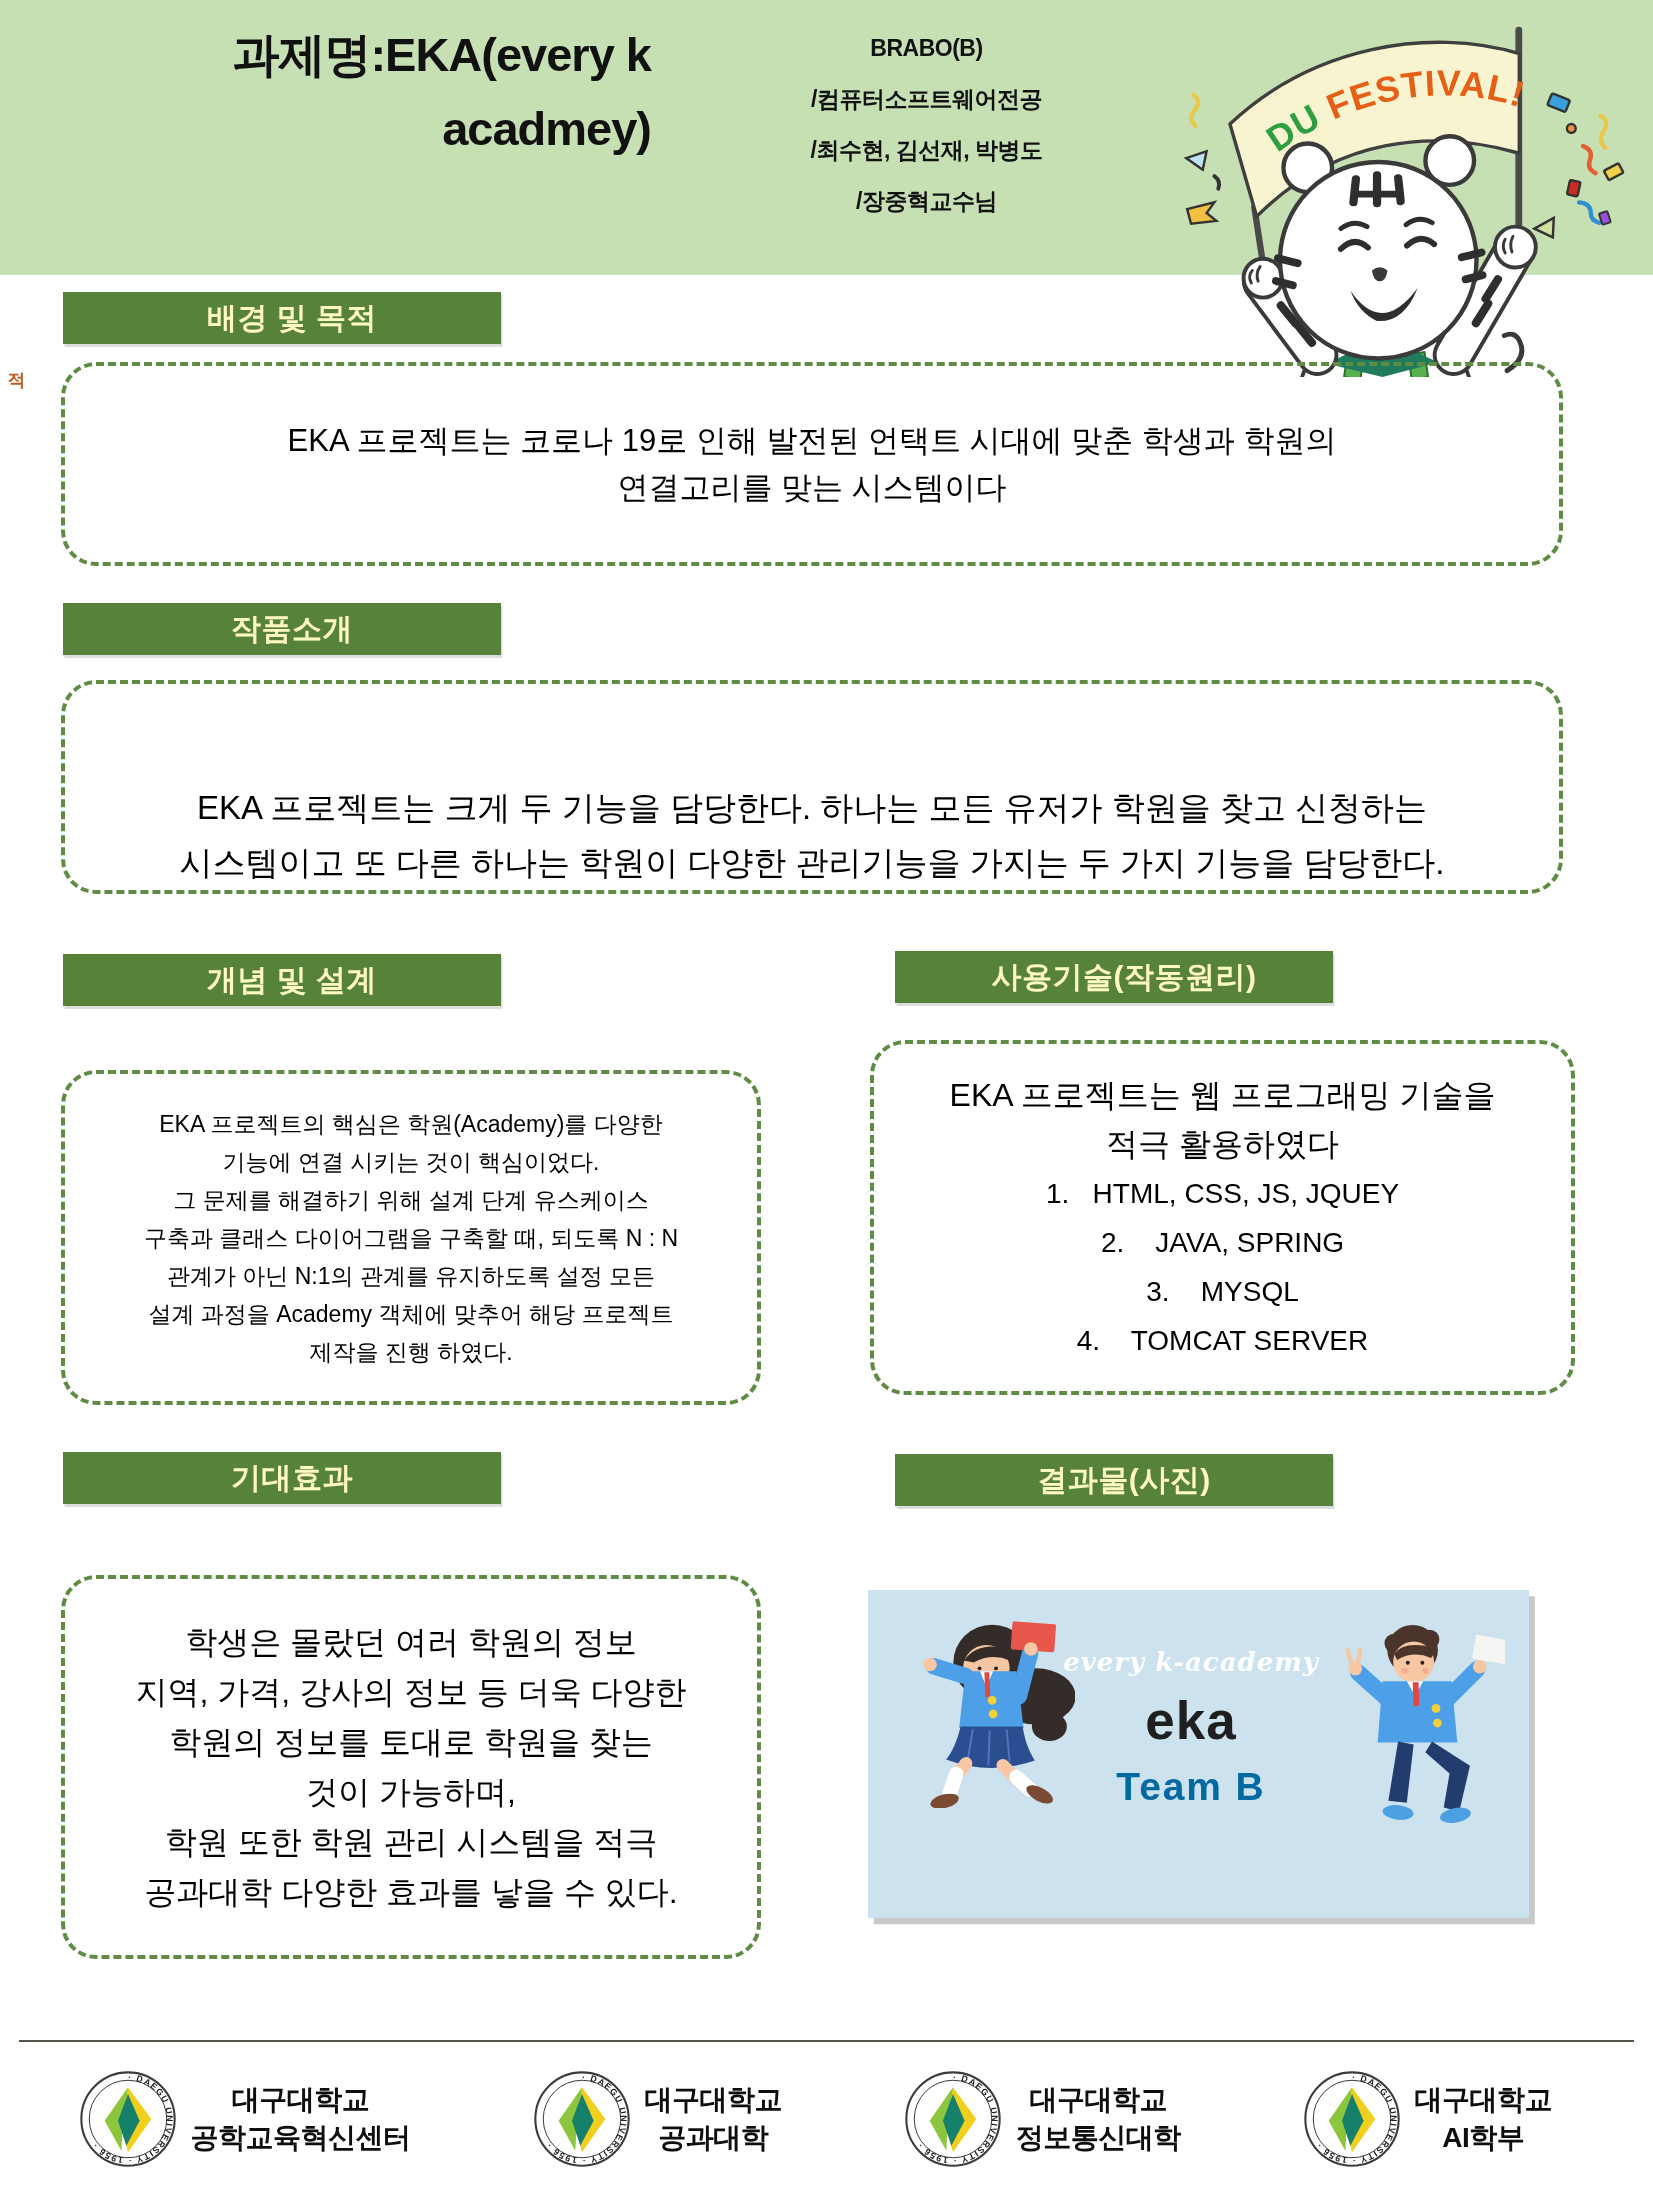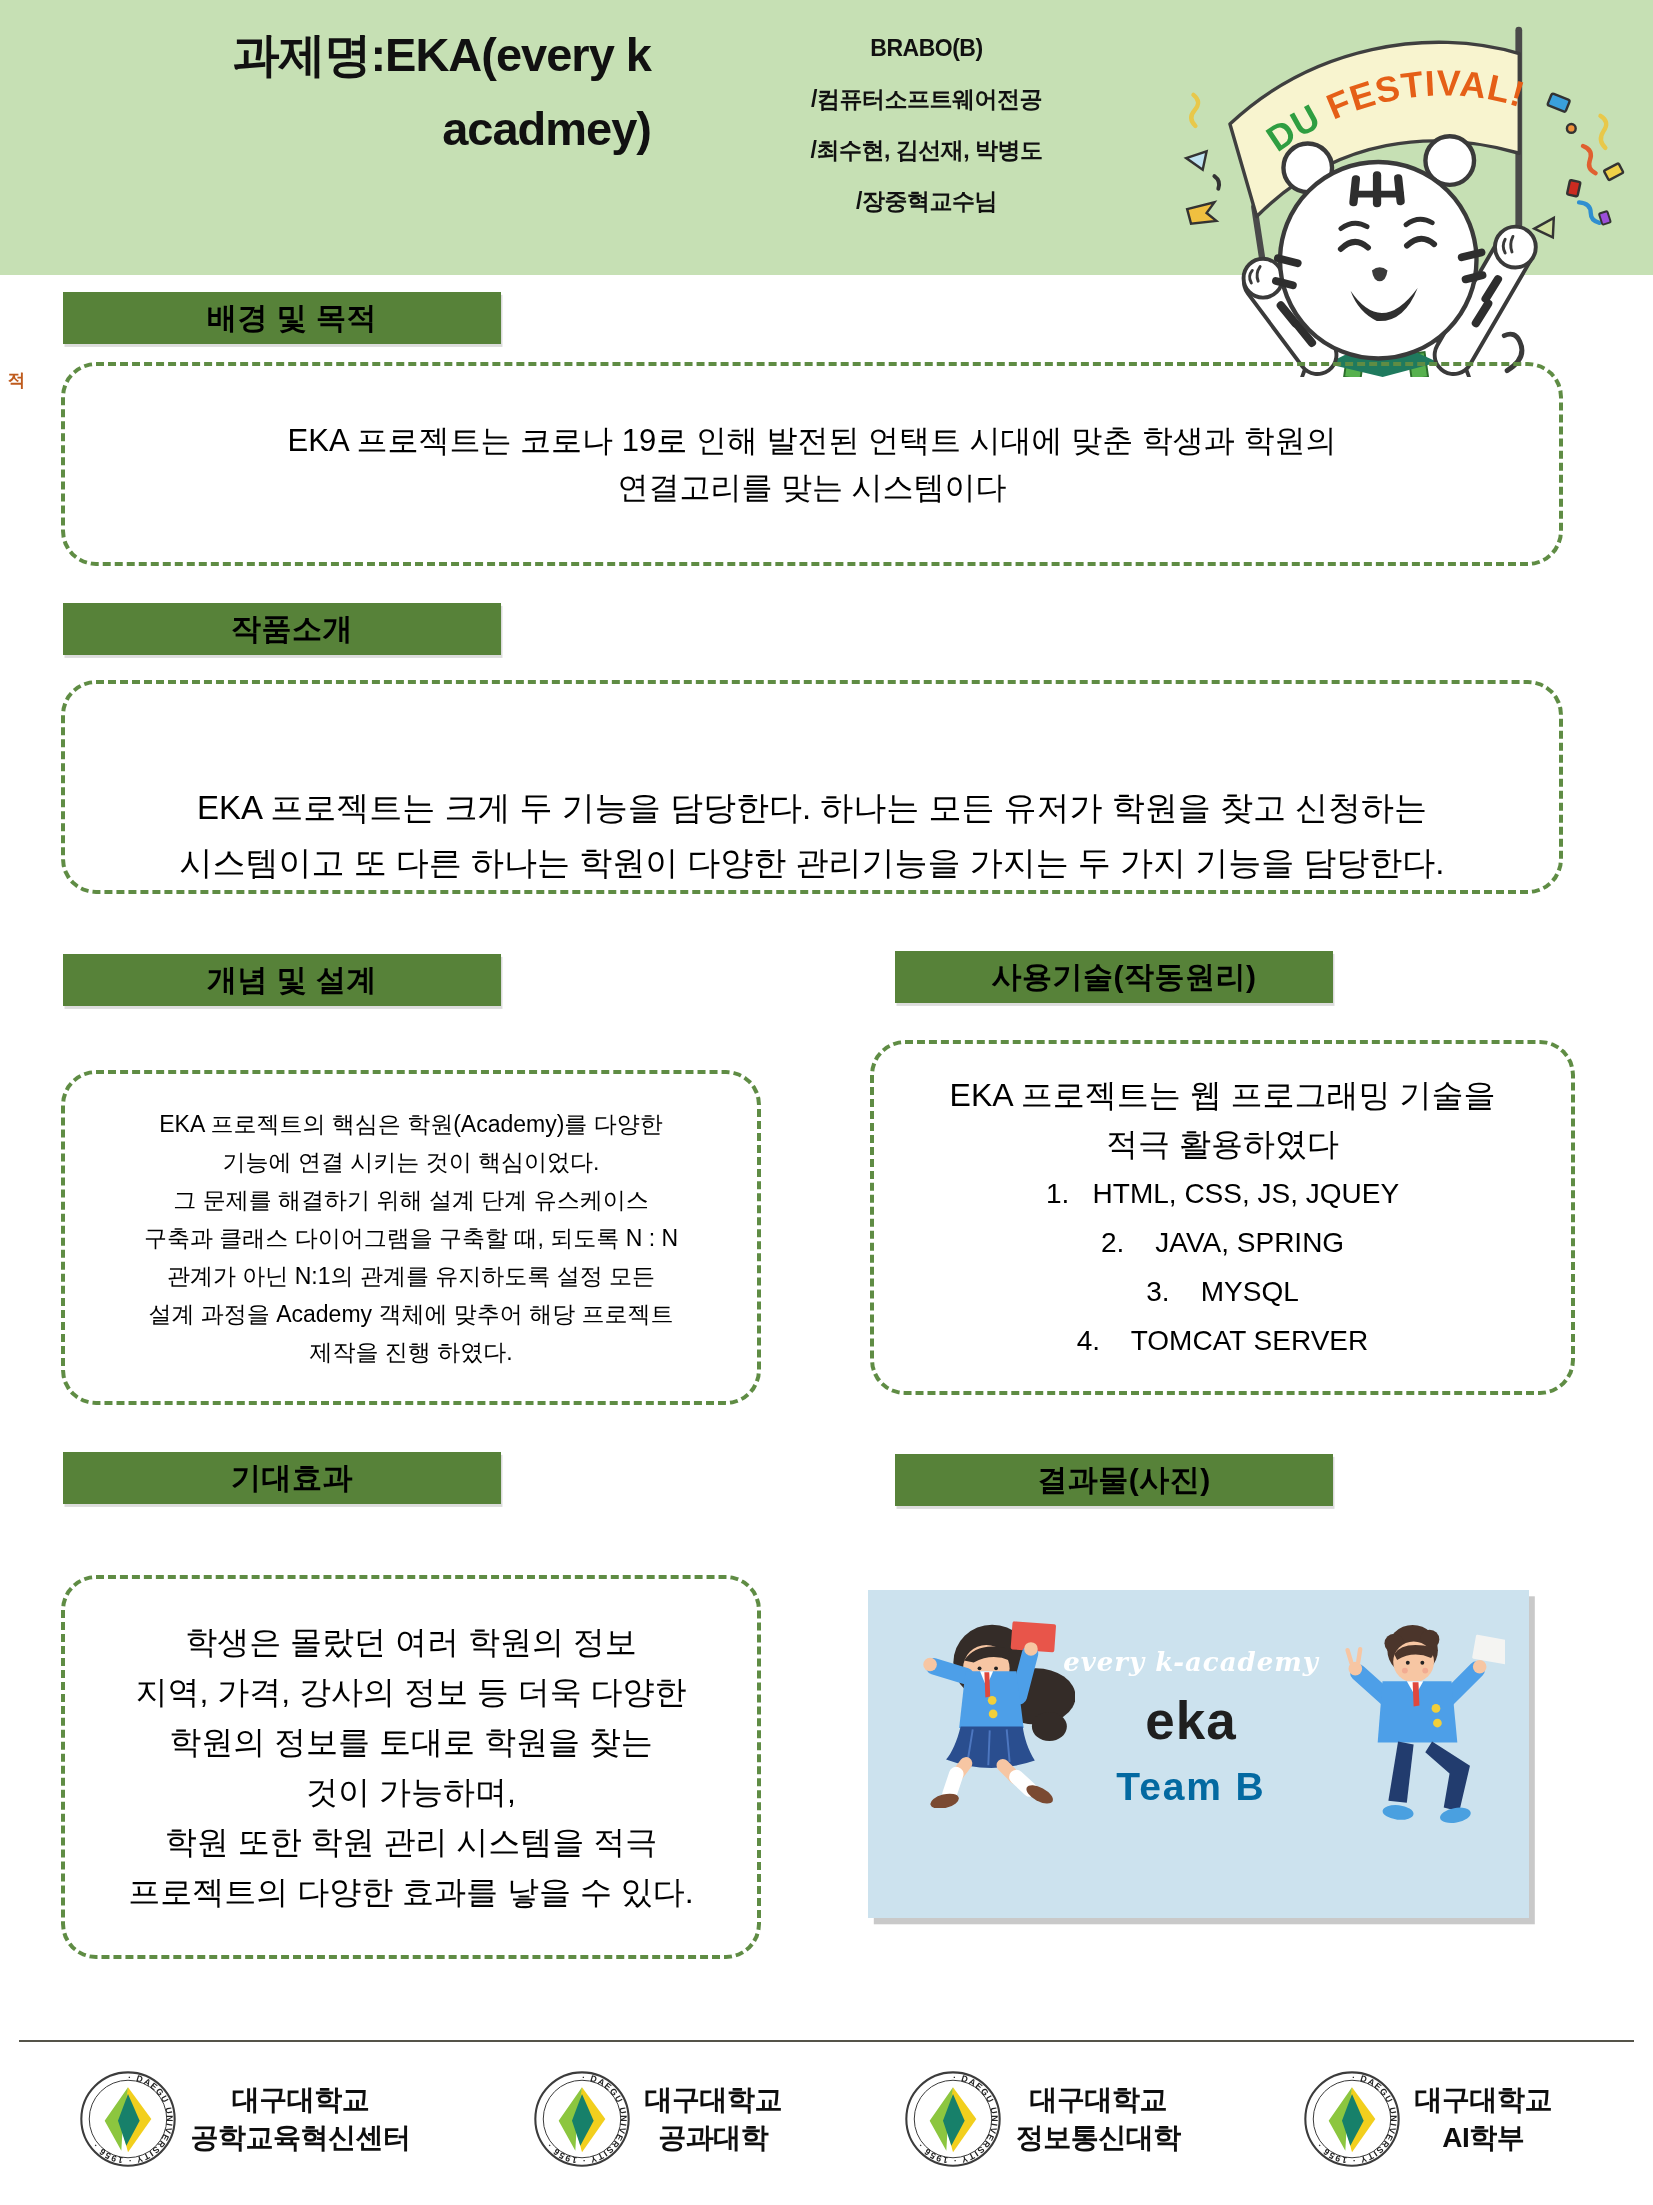--- a/index.html
+++ b/index.html
@@ -10,21 +10,21 @@
     background:#ffffff; overflow:hidden;
   }
   
   .header-band { position:absolute; left:0; top:0; width:1654px; height:275px; background:#c6e0b4; }
   .title-block { position:absolute; left:111px; top:17.5px; width:540px; color:#111; font-weight:bold;
                  font-size:47px; line-height:74px; letter-spacing:-1px;text-align:right; }
   .team-block  { position:absolute; left:659px; top:23px; width:535px; color:#111; font-weight:bold;
                  font-size:23px; line-height:51px; letter-spacing:-0.5px;text-align:center; }
   .stray-char { position:absolute; left:7.8px; top:368px; font-size:17.5px; font-weight:bold; color:#bf5b1d; }
   
-  .bar { position:absolute; width:438px; height:52px; background:#578239; color:#000000;
+  .bar { position:absolute; width:438px; height:52px; background:#578239; color:#fef9c3;
          font-weight:bold; font-size:30px; display:flex; align-items:center; justify-content:center;
          letter-spacing:0.5px; box-shadow:1.5px 2.9px 0 rgba(130,130,130,.28);padding-left:20px; }
   #bar-background { left:63px; top:292px; }
   #bar-intro      { left:63px; top:603px; }
   #bar-concept    { left:63px; top:954px; }
   #bar-tech       { left:895px; top:951px; }
   #bar-effect     { left:63px; top:1452px; }
   #bar-result     { left:895px; top:1454px; }
   
   .dash-box { position:absolute; border:4.4px dashed #5f8c44; border-radius:35px; color:#000000;
@@ -186,21 +186,21 @@
     <div class="tech-item">4.    TOMCAT SERVER</div>
   </div>
 
   <div class="bar" id="bar-effect">기대효과</div>
   <div class="dash-box" id="box-effect">
     <div>학생은 몰랐던 여러 학원의 정보</div>
     <div>지역, 가격, 강사의 정보 등 더욱 다양한</div>
     <div>학원의 정보를 토대로 학원을 찾는</div>
     <div>것이 가능하며,</div>
     <div>학원 또한 학원 관리 시스템을 적극</div>
-    <div>프로젝트의 다양한 효과를 낳을 수 있다.</div>
+    <div>공과대학 다양한 효과를 낳을 수 있다.</div>
   </div>
 
   <div class="bar" id="bar-result">결과물(사진)</div>
   <div class="result-image">
 
     <svg class="figure-svg" id="girl-svg" viewBox="0 0 320 400">
       <ellipse cx="150" cy="100" rx="80" ry="78" fill="#342c28"></ellipse>
       <ellipse cx="240" cy="170" rx="82" ry="58" fill="#342c28"></ellipse>
       <ellipse cx="268" cy="232" rx="36" ry="30" fill="#342c28"></ellipse>
       <circle cx="138" cy="112" r="48" fill="#f7c6a3"></circle>

